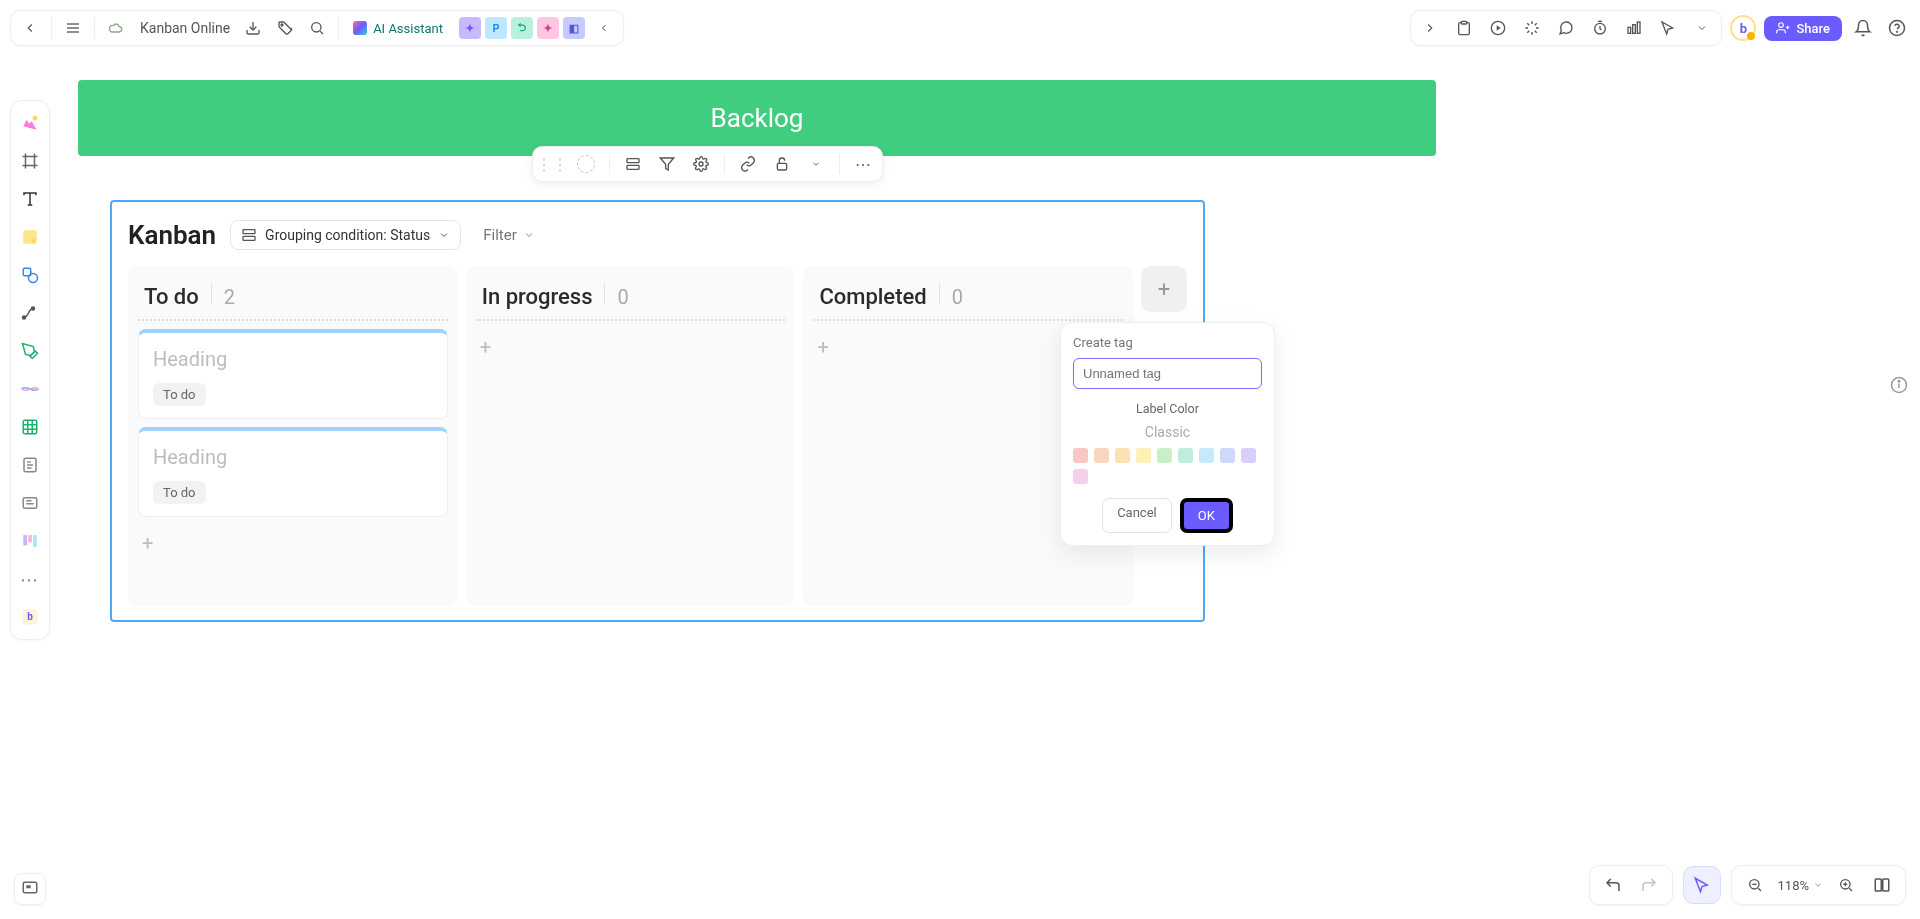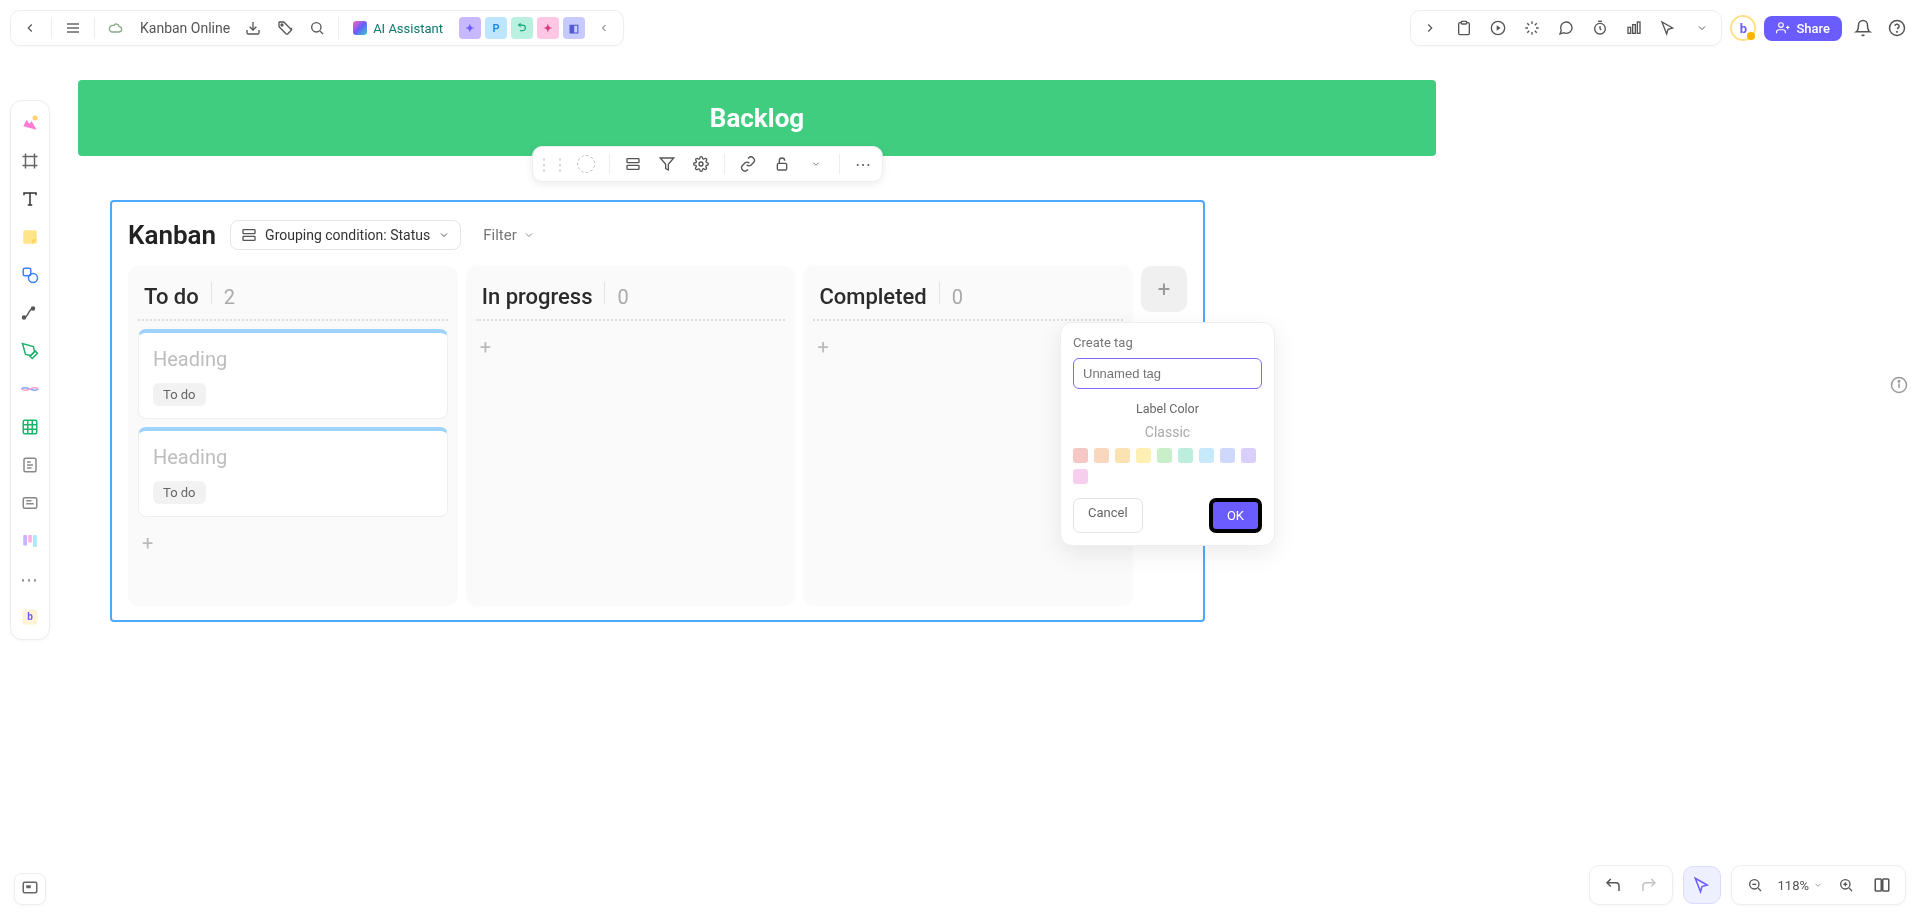--- a/index.html
+++ b/index.html
@@ -38,21 +38,21 @@
   .br-toolbar { position:absolute; right:14px; bottom:14px; display:flex; align-items:center; gap:10px;}
   .br-group { display:flex; align-items:center; gap:10px; background:#fff; border:1px solid #eee; border-radius:10px; padding:6px 10px; box-shadow:0 1px 3px rgba(0,0,0,0.04);}
   .zoom-txt { font-size:13px; color:#555; display:flex; align-items:center; gap:4px;}
   .pointer-box { background:#eef0ff; border:1px solid #d9dcff; border-radius:10px; width:38px; height:38px; display:flex; align-items:center; justify-content:center; color:#6a5cff;}
 
   
   .info-float { position:absolute; right:6px; top:370px; width:30px; height:30px; border-radius:50%; display:flex; align-items:center; justify-content:center; color:#888; cursor:pointer;}
 
   
   .canvas { position:absolute; left:0; top:0; right:0; bottom:0; }
-  .backlog-banner { position:absolute; left:78px; top:80px; width:1358px; height:76px; background:#41cd80; border-radius:4px; display:flex; align-items:center; justify-content:center; color:#fff; font-size:26px; font-weight:700;}
+  .backlog-banner { position:absolute; left:78px; top:80px; width:1358px; height:76px; background:#41cd80; border-radius:4px; display:flex; align-items:center; justify-content:center; color:#fff; font-size:26px; font-weight:400;}
   
   
   .mini-toolbar { position:absolute; left:532px; top:146px; background:#fff; border:1px solid #eee; border-radius:10px; padding:6px 8px; display:flex; align-items:center; gap:12px; box-shadow:0 2px 8px rgba(0,0,0,0.08);}
   .mini-toolbar .mt-sep { width:1px; height:20px; background:#eee;}
   .mt-btn { width:22px; height:22px; display:flex; align-items:center; justify-content:center; color:#666; cursor:pointer; border-radius:4px;}
   .mt-drag { color:#ccc; cursor:grab;}
   .circ-dashed{ width:18px; height:18px; border:1.5px dashed #bbb; border-radius:50%;}
 
   
   .board-frame { position:absolute; left:110px; top:200px; width:1095px; height:422px; border:2px solid #4da9ff; border-radius:4px; background:#fff; }
@@ -76,21 +76,21 @@
 
   
   .popover { position:absolute; left:1060px; top:322px; width:215px; background:#fff; border:1px solid #eee; border-radius:12px; box-shadow:0 8px 24px rgba(0,0,0,0.08); padding:12px 12px 12px 12px;}
   .pop-title { font-size:13px; color:#777; margin-bottom:8px;}
   .pop-input { width:100%; border:1.5px solid #7d6bff; border-radius:6px; padding:7px 9px; font-size:13px; color:#888; outline:none;}
   .pop-row { display:flex; align-items:center; gap:8px; margin-top:12px;flex-direction:column;}
   .pop-lbl { font-size:12.5px; color:#666; }
   .pop-sub { font-size:14px; color:#aaa;}
   .swatches { display:flex; gap:6px; margin-top:8px; flex-wrap:wrap;}
   .sw { width:15px; height:15px; border-radius:3px; cursor:pointer;}
-  .pop-actions { display:flex; justify-content:space-between; gap:8px; margin-top:14px;}
+  .pop-actions { display:flex; justify-content:center; gap:8px; margin-top:14px;}
   .btn { border-radius:7px; padding:6px 14px; font-size:13px; cursor:pointer;}
   .btn-cancel { background:#fff; border:1px solid #e3e3e3; color:#666;}
   .btn-ok { background:#6a5cff; border:4px solid #000000; color:#fff;}
 
   svg { display:block; }
 </style>
 </head>
 <body>
 
 <div class="top-left-toolbar">

